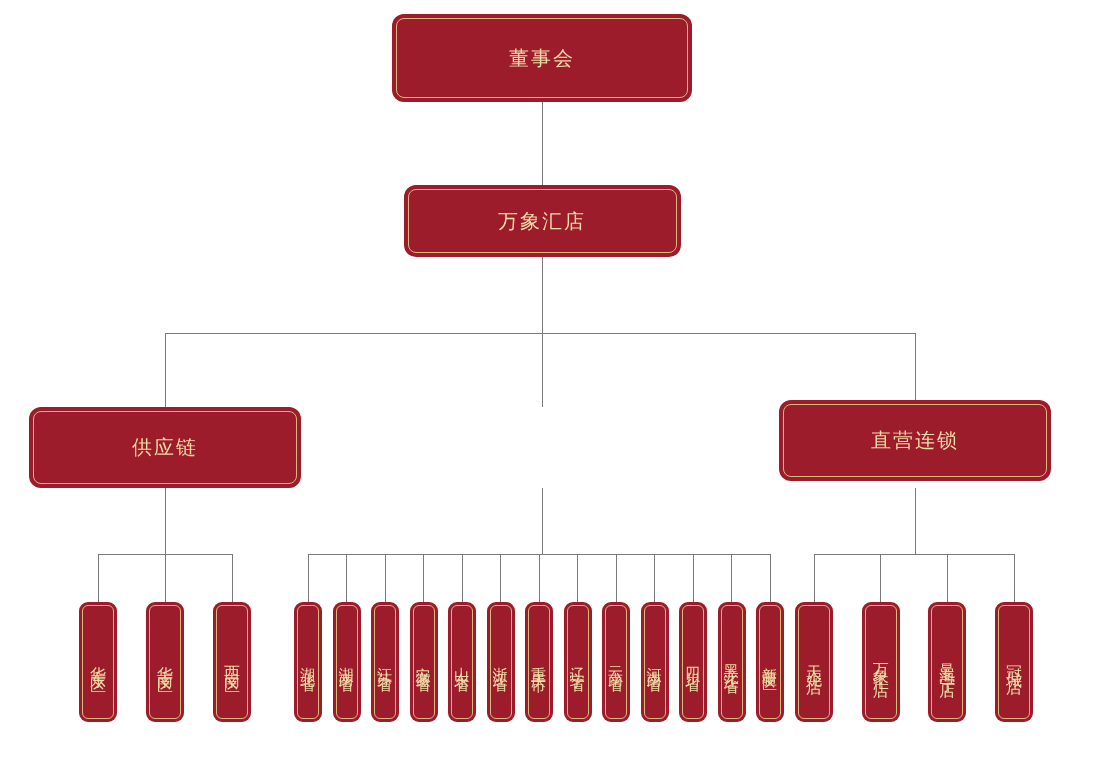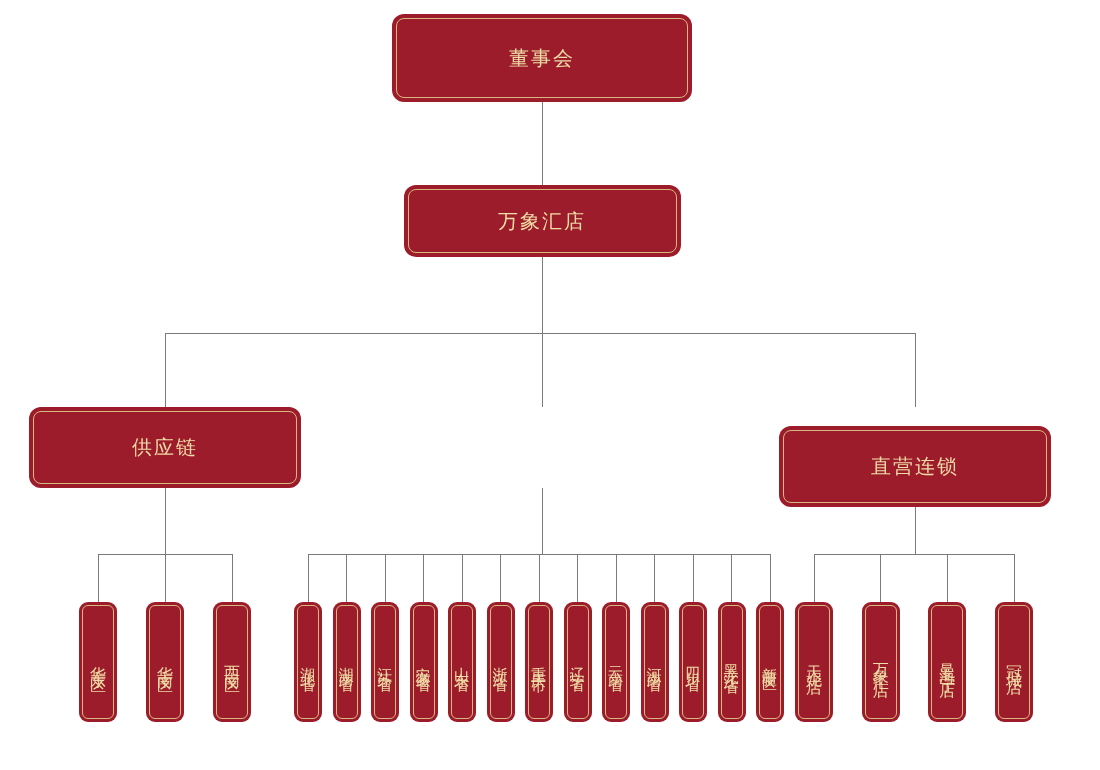--- a/index.html
+++ b/index.html
@@ -59,21 +59,21 @@
 
   <div class="box" id="node-mgmt" style="left: 403.5px; top: 185px; width: 277px; height: 72px;">
     <span class="node-label">万象汇店</span>
   </div>
 
   <div class="box" id="node-branch-0" style="left: 29px; top: 407px; width: 272px; height: 81px;">
     <span class="node-label">供应链</span>
   </div>
 
 
-  <div class="box" id="node-branch-2" style="left: 779px; top: 426px; width: 272px; height: 81px; font-family: Liberation Serif, serif;">
+  <div class="box" id="node-branch-2" style="left: 779px; top: 400px; width: 272px; height: 81px; font-family: Liberation Serif, serif;">
     <span class="node-label">直营连锁</span>
   </div>
 
   <div id="leaves">
       <div class="box leaf" style="left: 79px; top: 602px; width: 38px; height: 120px;">
         <span class="node-label">华东区</span>
       </div>
       <div class="box leaf" style="left: 146px; top: 602px; width: 38px; height: 120px;">
         <span class="node-label">华南区</span>
       </div>

